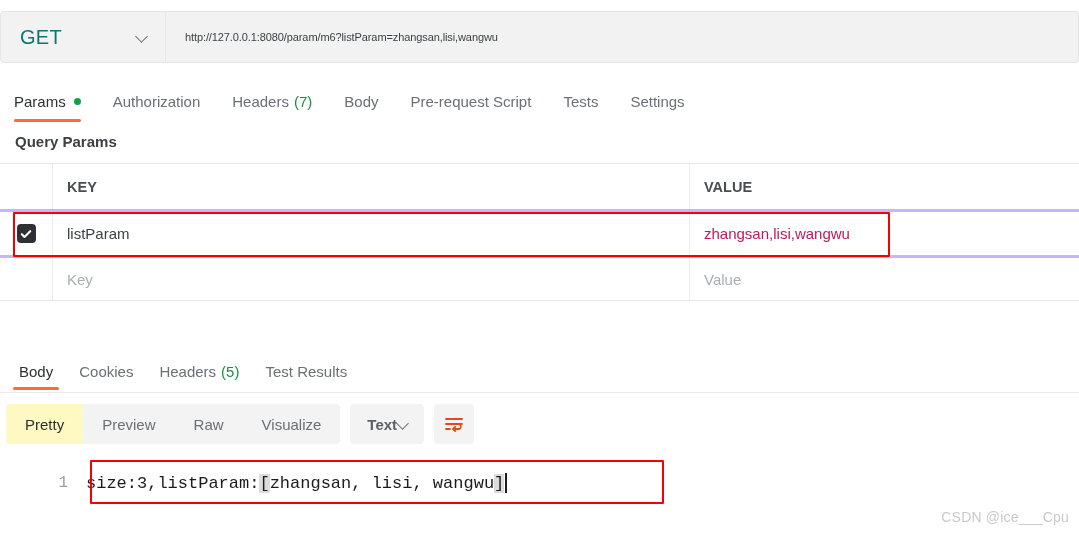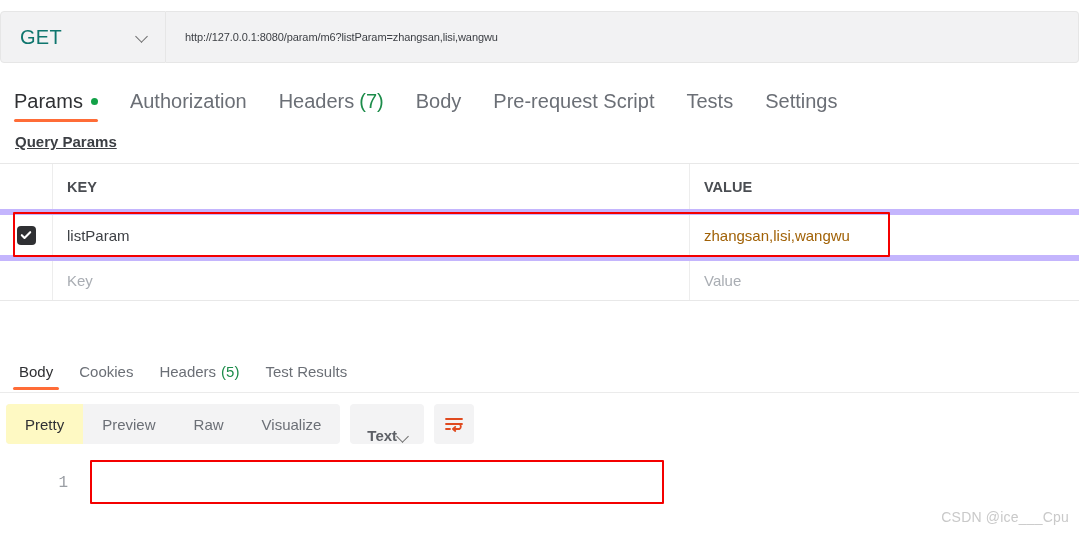--- a/index.html
+++ b/index.html
@@ -51,62 +51,62 @@
   }
 
   
   .req-tabs {
     position: absolute; left: 0; top: 83px; width: 1079px; height: 36px;
     display: flex; align-items: center; gap: 0;
     padding-left: 14px;
   }
   .rtab {
     position: relative;
-    font-size: 20px; color: #6b6f76;
+    font-size: 15px; color: #6b6f76;
     padding: 0 18px 0 0; margin-right: 14px;
     height: 36px; display: flex; align-items: center; cursor: pointer;
     white-space: nowrap;
   }
   .rtab.active { color: #2f3033; }
   .rtab.active .rtab-underline {
     position: absolute; left: 0; right: 18px; bottom: -3px;
     height: 3px; background: #ff6c37; border-radius: 2px;
   }
   .rtab .count { color: #1c8c4a; }
   .green-dot {
     display:inline-block; width: 7px; height: 7px; border-radius: 50%;
     background: #12a147; margin-left: 8px; vertical-align: middle;
   }
 
   
   .qp-title {
     position: absolute; left: 15px; top: 133px;
-    font-size: 15px; font-weight: bold; color: #3c3f44; text-decoration: underline;
+    font-size: 15px; font-weight: bold; color: #3c3f44;
   }
   .params-table {
     position: absolute; left: 0; top: 163px; width: 1079px;
   }
-  .ptr { display: flex; border-top: 6px solid #c4b5fd; height: 46px; }
+  .ptr { display: flex; border-top: 3px solid #c4b5fd; height: 46px; }
   .ptr.last { border-bottom: 1px solid #e8e8e8; }
   .pcell-check {
     width: 53px; border-right: 1px solid #ededed;
     display: flex; align-items: center; justify-content: center;
     flex: 0 0 53px;
   }
   .pcell-key {
     width: 637px; flex: 0 0 637px;
     border-right: 1px solid #ededed;
     display: flex; align-items: center;
     padding-left: 14px;
     font-size: 15px; color: #3c3f44;
     cursor: text;
   }
   .pcell-val {
     flex: 1; display: flex; align-items: center;
-    padding-left: 14px; font-size: 15px; color: #a16207;
+    padding-left: 14px; font-size: 15px; color: #be185d;
     cursor: text;
   }
   .ph { color: #a9adb3; }
   .hdr .pcell-key, .hdr .pcell-val { font-weight: bold; color: #4a4d52; font-size: 14.5px; }
   .hdr { border-top: 1px solid #e8e8e8; }
   .cbox {
     width: 19px; height: 19px; border-radius: 4px; background: #2f3033;
     display: flex; align-items: center; justify-content: center;
     cursor: pointer;
   }
@@ -149,21 +149,21 @@
   .seg {
     display: flex; align-items: stretch; height: 40px;
     background: #f3f3f4; border-radius: 4px; overflow: hidden;
   }
   .seg-item {
     display: flex; align-items: center; padding: 0 19px;
     font-size: 15px; color: #6b6f76; cursor: pointer; white-space: nowrap;
   }
   .seg-item.active { background: #fef9c3; color: #2f3033; }
   .sel-box {
-    display: flex; align-items: flex-end; 
+    display: flex; align-items: center; 
     height: 40px; padding: 0 14px 0 17px;
     background: #f3f3f4; border-radius: 4px; cursor: pointer;
   }
   .sel-box .txt { font-size: 15px; color: #5d6066; font-weight: bold; }
   .icon-btn {
     width: 40px; height: 40px; background: #f3f3f4; border-radius: 4px;
     display: flex; align-items: center; justify-content: center; cursor: pointer;
   }
 
   
@@ -299,19 +299,22 @@
         <line x1="3" y1="10" x2="19" y2="10" stroke="#e04a1f" stroke-width="1.8" stroke-linecap="round"></line>
         <path d="M14 10 h2.5 a3 3 0 0 1 0 5 H10.5" fill="none" stroke="#e04a1f" stroke-width="1.8" stroke-linecap="round" stroke-linejoin="round"></path>
         <path d="M12.3 12.9 L10 15 L12.3 17" fill="none" stroke="#e04a1f" stroke-width="1.8" stroke-linecap="round" stroke-linejoin="round"></path>
         <line x1="3" y1="15" x2="7" y2="15" stroke="#e04a1f" stroke-width="1.8" stroke-linecap="round"></line>
       </svg>
     </div>
   </div>
 
   <div class="body-area">
     <div class="lineno">1</div>
+    <div class="code">
+      <span>size:3,listParam:</span><span class="brk">[</span><span>zhangsan, lisi, wangwu</span><span class="brk">]</span><span class="caret"></span>
+    </div>
   </div>
 
   <div class="hl" id="hl-body"></div>
 
   <div class="watermark">CSDN @ice___Cpu</div>
 
 </div>
 
 </body></html>

